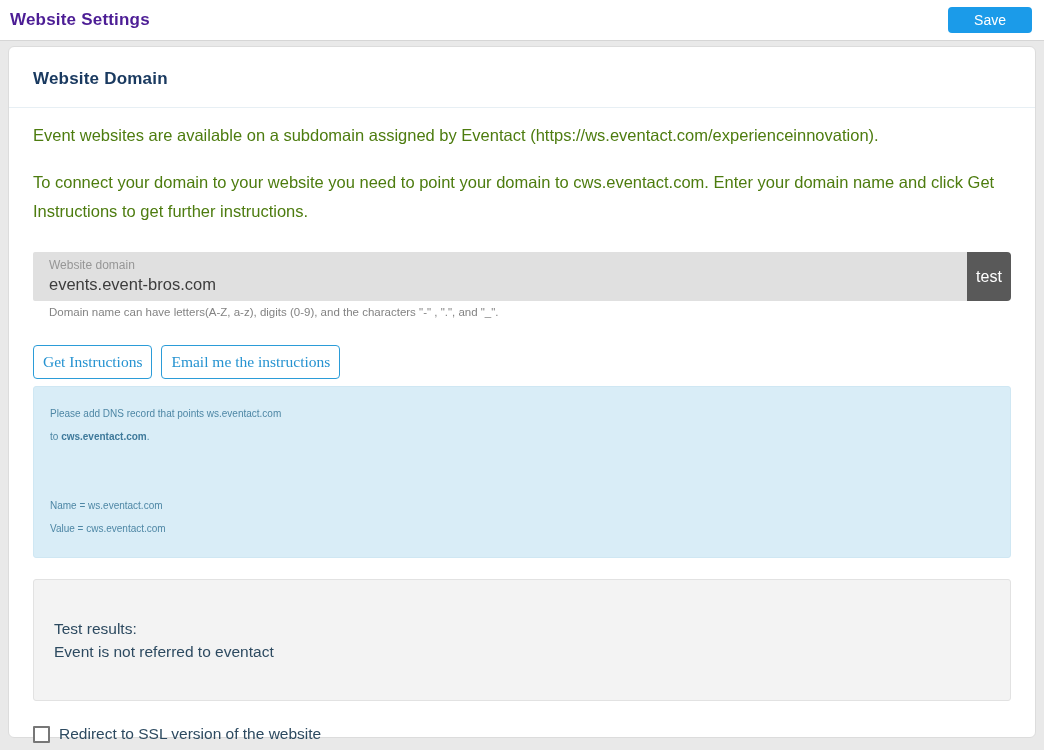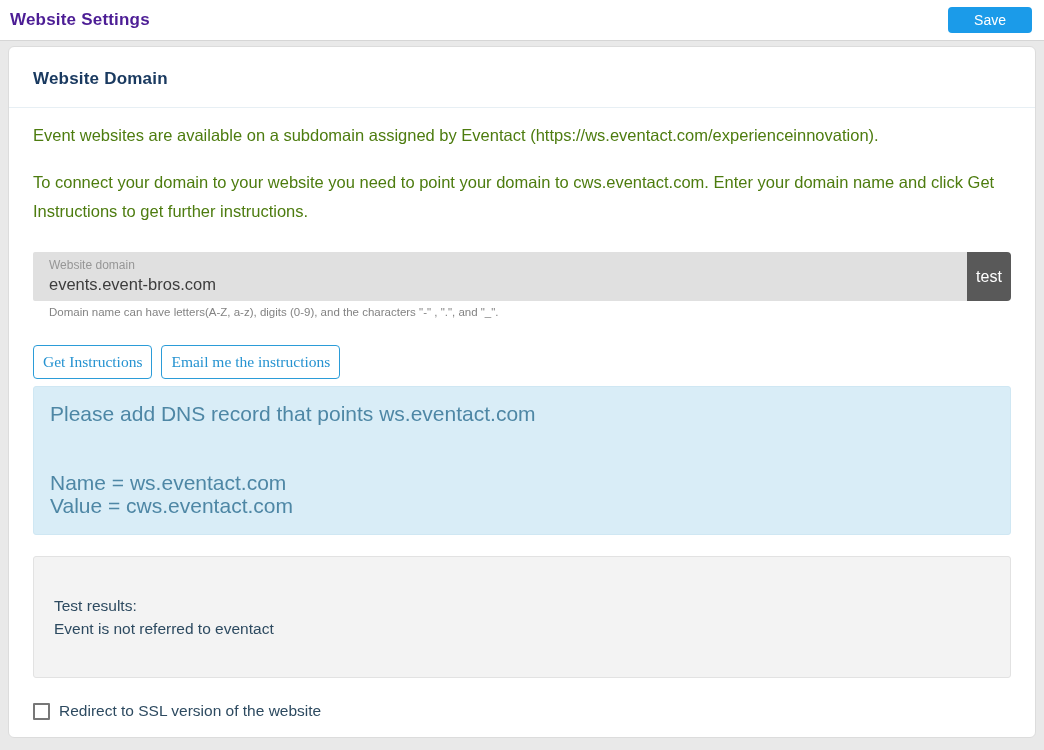--- a/index.html
+++ b/index.html
@@ -117,21 +117,21 @@
   }
 
   
   .info-box {
     margin-top: 7px;
     background: #d9edf7;
     border: 1px solid #cfe7f3;
     border-radius: 3px;
     padding: 15px 16px 17px 16px;
     color: #4e87a5;
-    font-size: 21px;
+    font-size: 10px;
     line-height: 23px;
   }
   .info-box .bold-domain { font-weight: 700; color: #3f7a9b; }
   .info-gap { height: 23px; }
 
   
   .results-box {
     margin-top: 21px;
     background: #f3f3f3;
     border: 1px solid #e2e2e2;
@@ -193,20 +193,21 @@
     </div>
     <div class="helper-text">Domain name can have letters(A-Z, a-z), digits (0-9), and the characters "-" , ".", and "_".</div>
 
     <div class="btn-row">
       <button class="outline-btn">Get Instructions</button>
       <button class="outline-btn">Email me the instructions</button>
     </div>
 
     <div class="info-box">
       <div>Please add DNS record that points ws.eventact.com</div>
+      <div><span>to </span><span class="bold-domain">cws.eventact.com</span><span>.</span></div>
       <div class="info-gap"></div>
       <div class="info-gap"></div>
       <div>Name = ws.eventact.com</div>
       <div>Value = cws.eventact.com</div>
     </div>
 
     <div class="results-box">
       <div>Test results:</div>
       <div>Event is not referred to eventact</div>
     </div>

